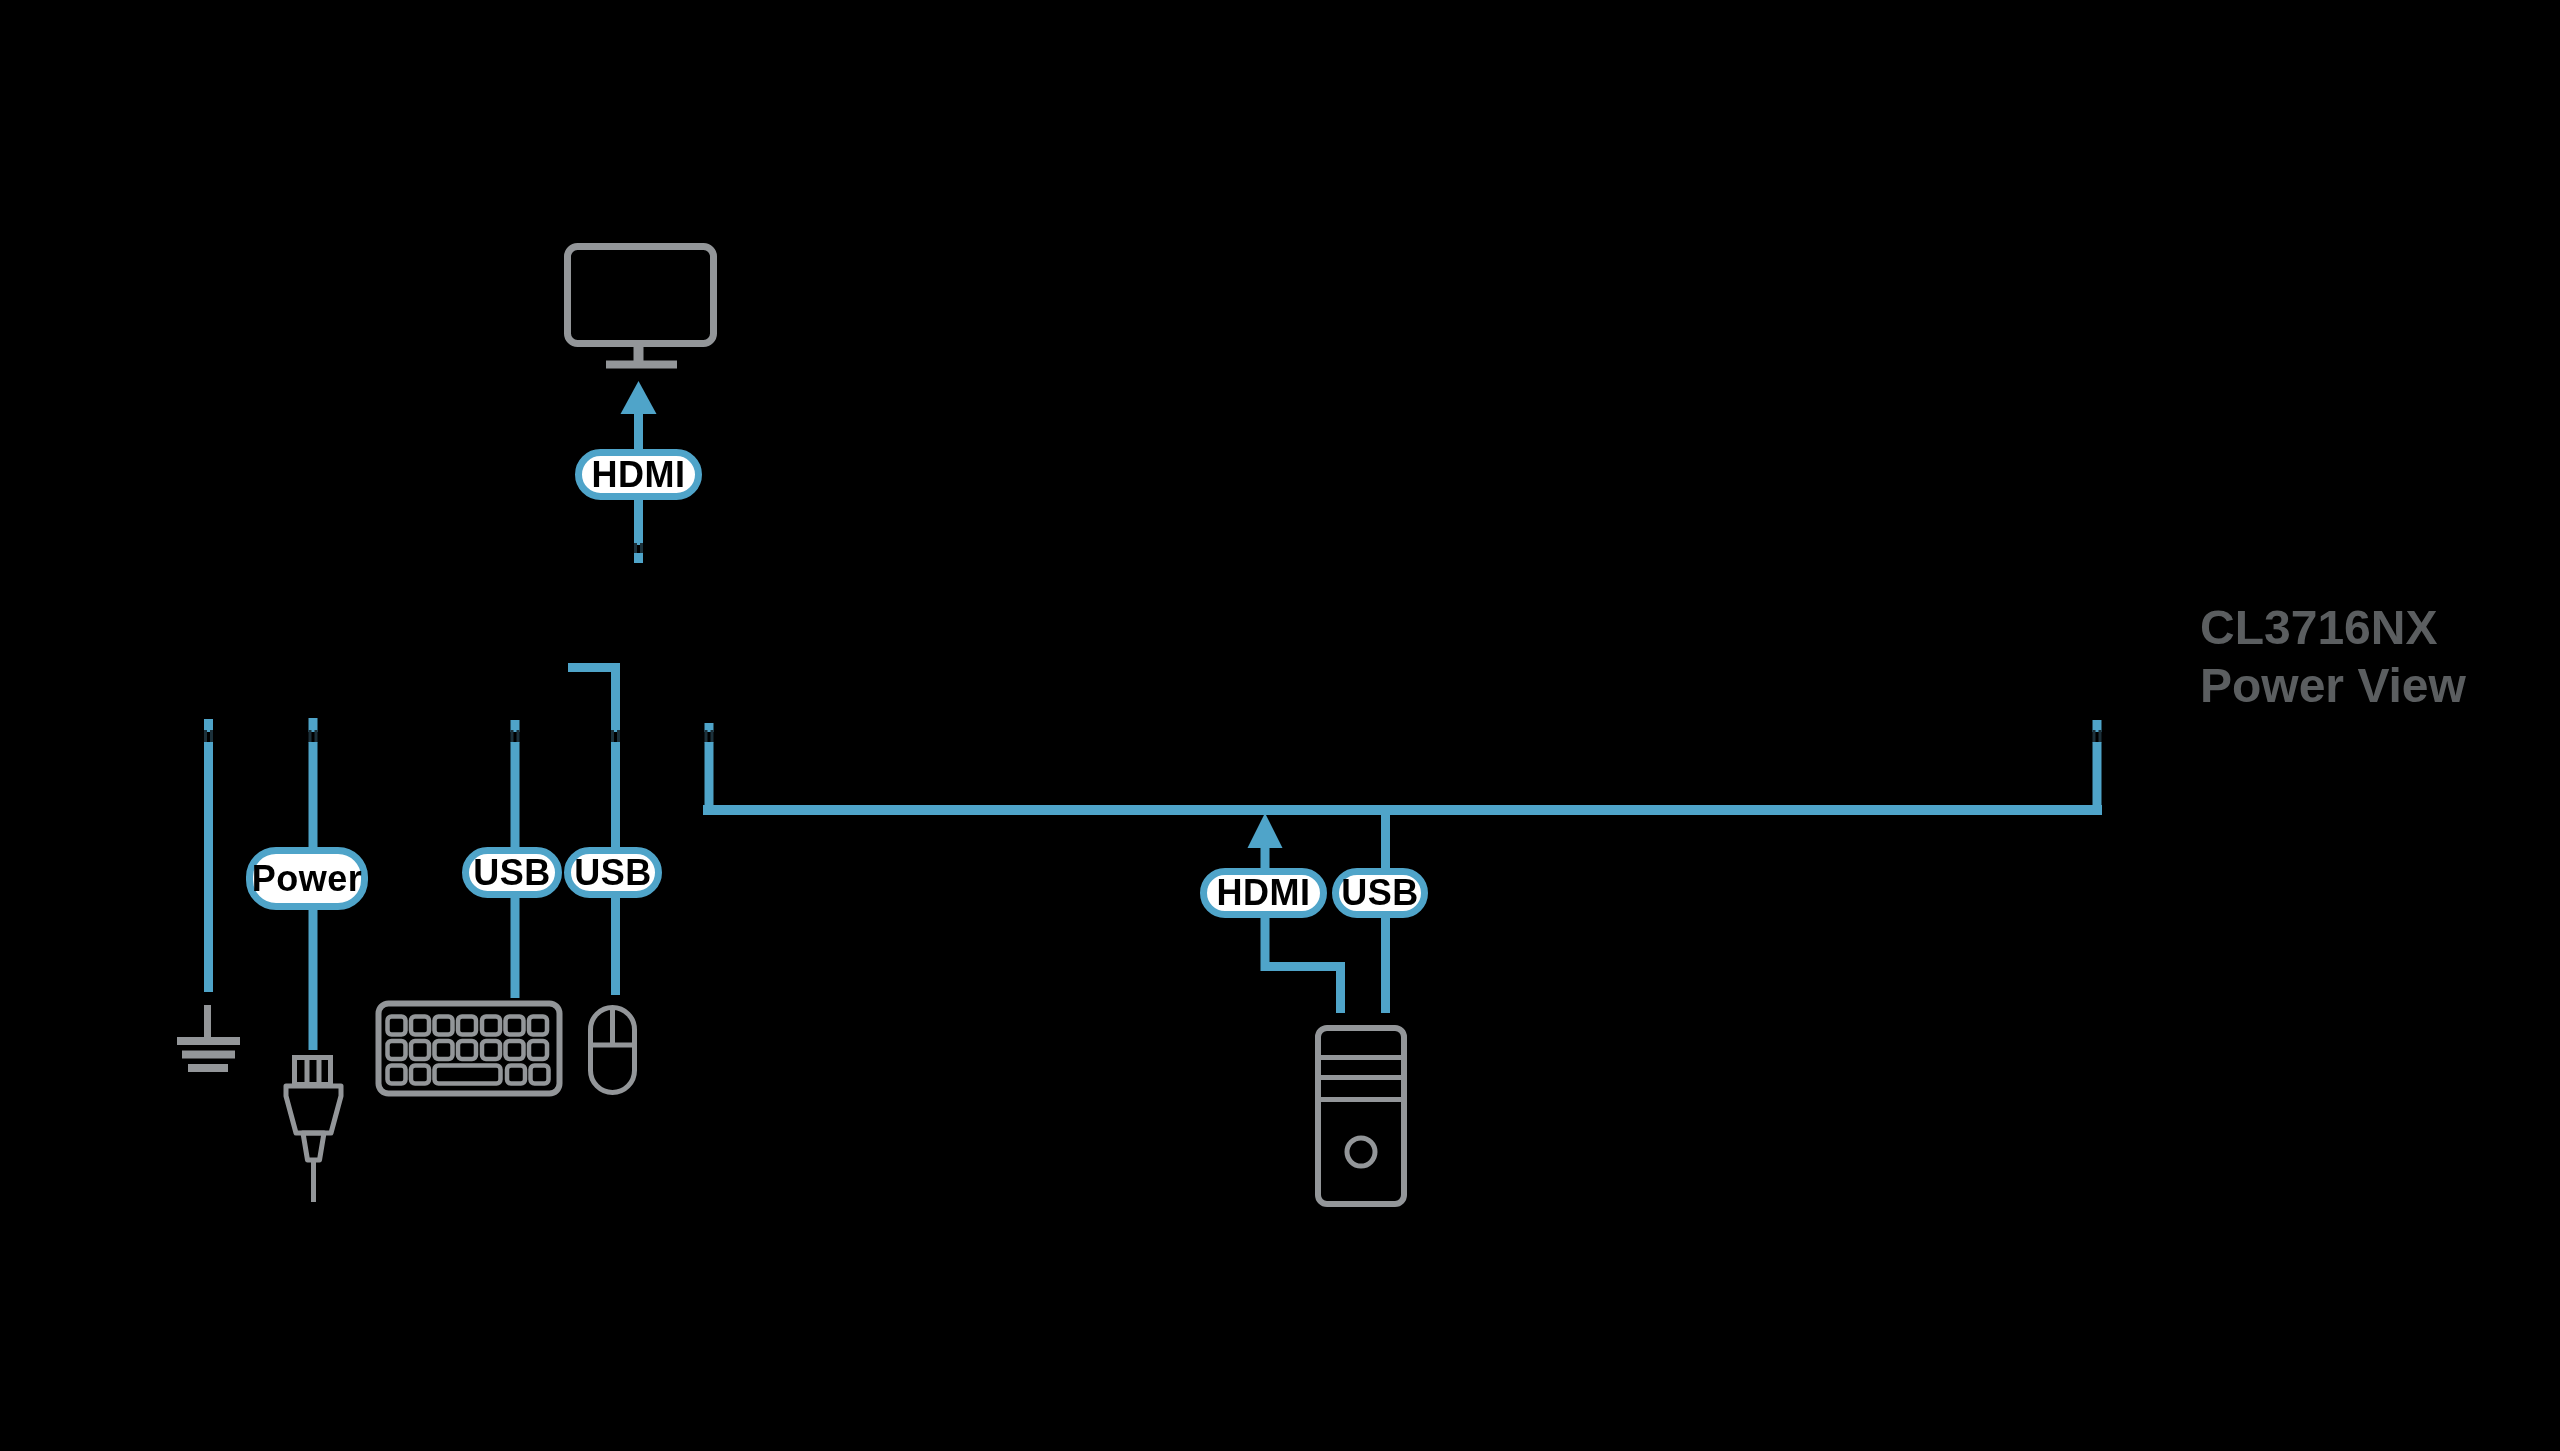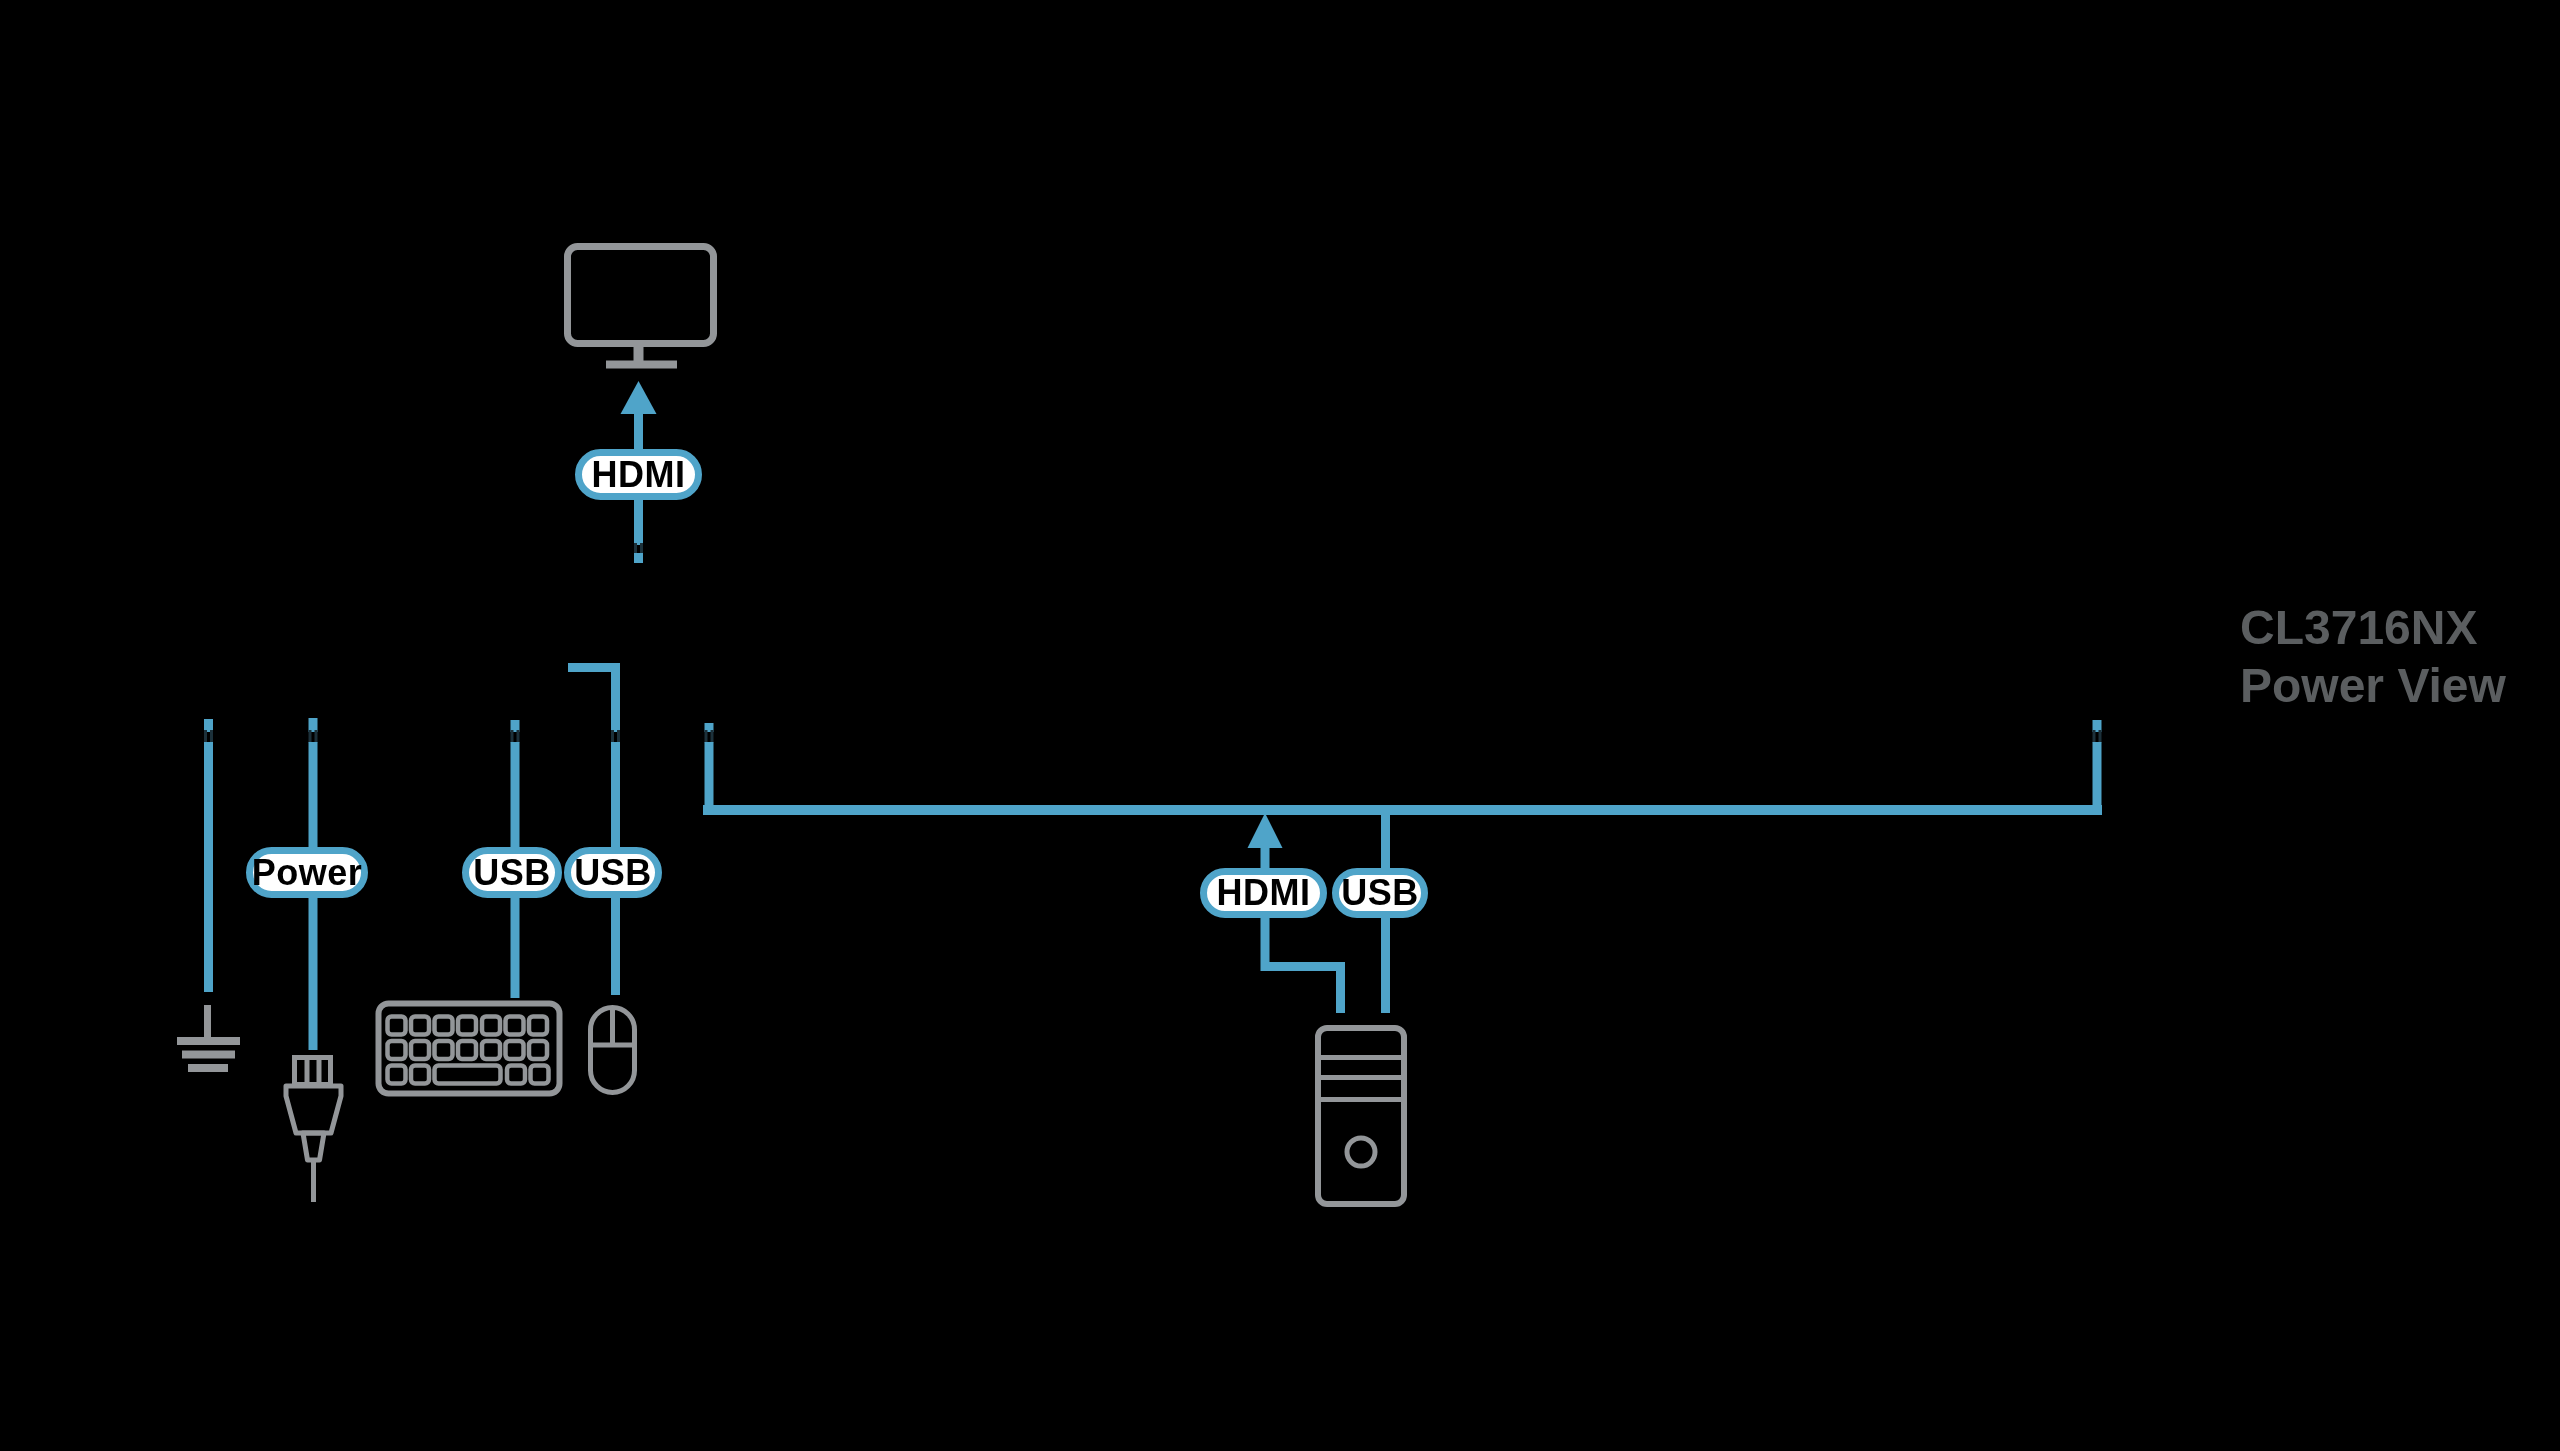--- a/index.html
+++ b/index.html
@@ -20,21 +20,21 @@
     border-radius:30px;
     display:flex;align-items:center;justify-content:center;
   }
   .pill span{
     font-weight:bold;font-size:36px;line-height:1;
     color:var(--pill-text,#000);letter-spacing:.5px;white-space:nowrap;
   }
   .device-title{
     position:absolute;left:2200px;top:599px;z-index:2;
     color:var(--title-text,#5B5E60);
-    font-size:48px;font-weight:bold;line-height:58px;white-space:nowrap;margin-left:40px;
+    font-size:48px;font-weight:bold;line-height:58px;white-space:nowrap;
   }
 </style>
 </head>
 <body>
 
 <div class="canvas">
 
   <svg class="art" width="2560" height="1451" viewBox="0 0 2560 1451">
 
     <g>
@@ -153,21 +153,21 @@
       <line class="gray" x1="1321" y1="1077.5" x2="1401" y2="1077.5" stroke-width="5"></line>
       <line class="gray" x1="1321" y1="1099.5" x2="1401" y2="1099.5" stroke-width="5"></line>
       <circle class="gray" cx="1361" cy="1152" r="14" stroke-width="5"></circle>
     </g>
   </svg>
 
   <div class="pill" style="left:575px;top:449px;width:127px;height:51px;">
     <span>HDMI</span>
   </div>
 
-  <div class="pill" style="left:246px;top:847px;width:122px;height:51px;">
+  <div class="pill" style="left:246px;top:847px;width:122px;height:63px;">
     <span>Power</span>
   </div>
 
   <div class="pill" style="left:462px;top:847px;width:100px;height:51px;">
     <span>USB</span>
   </div>
 
   <div class="pill" style="left:564px;top:847px;width:98px;height:51px;">
     <span>USB</span>
   </div>

